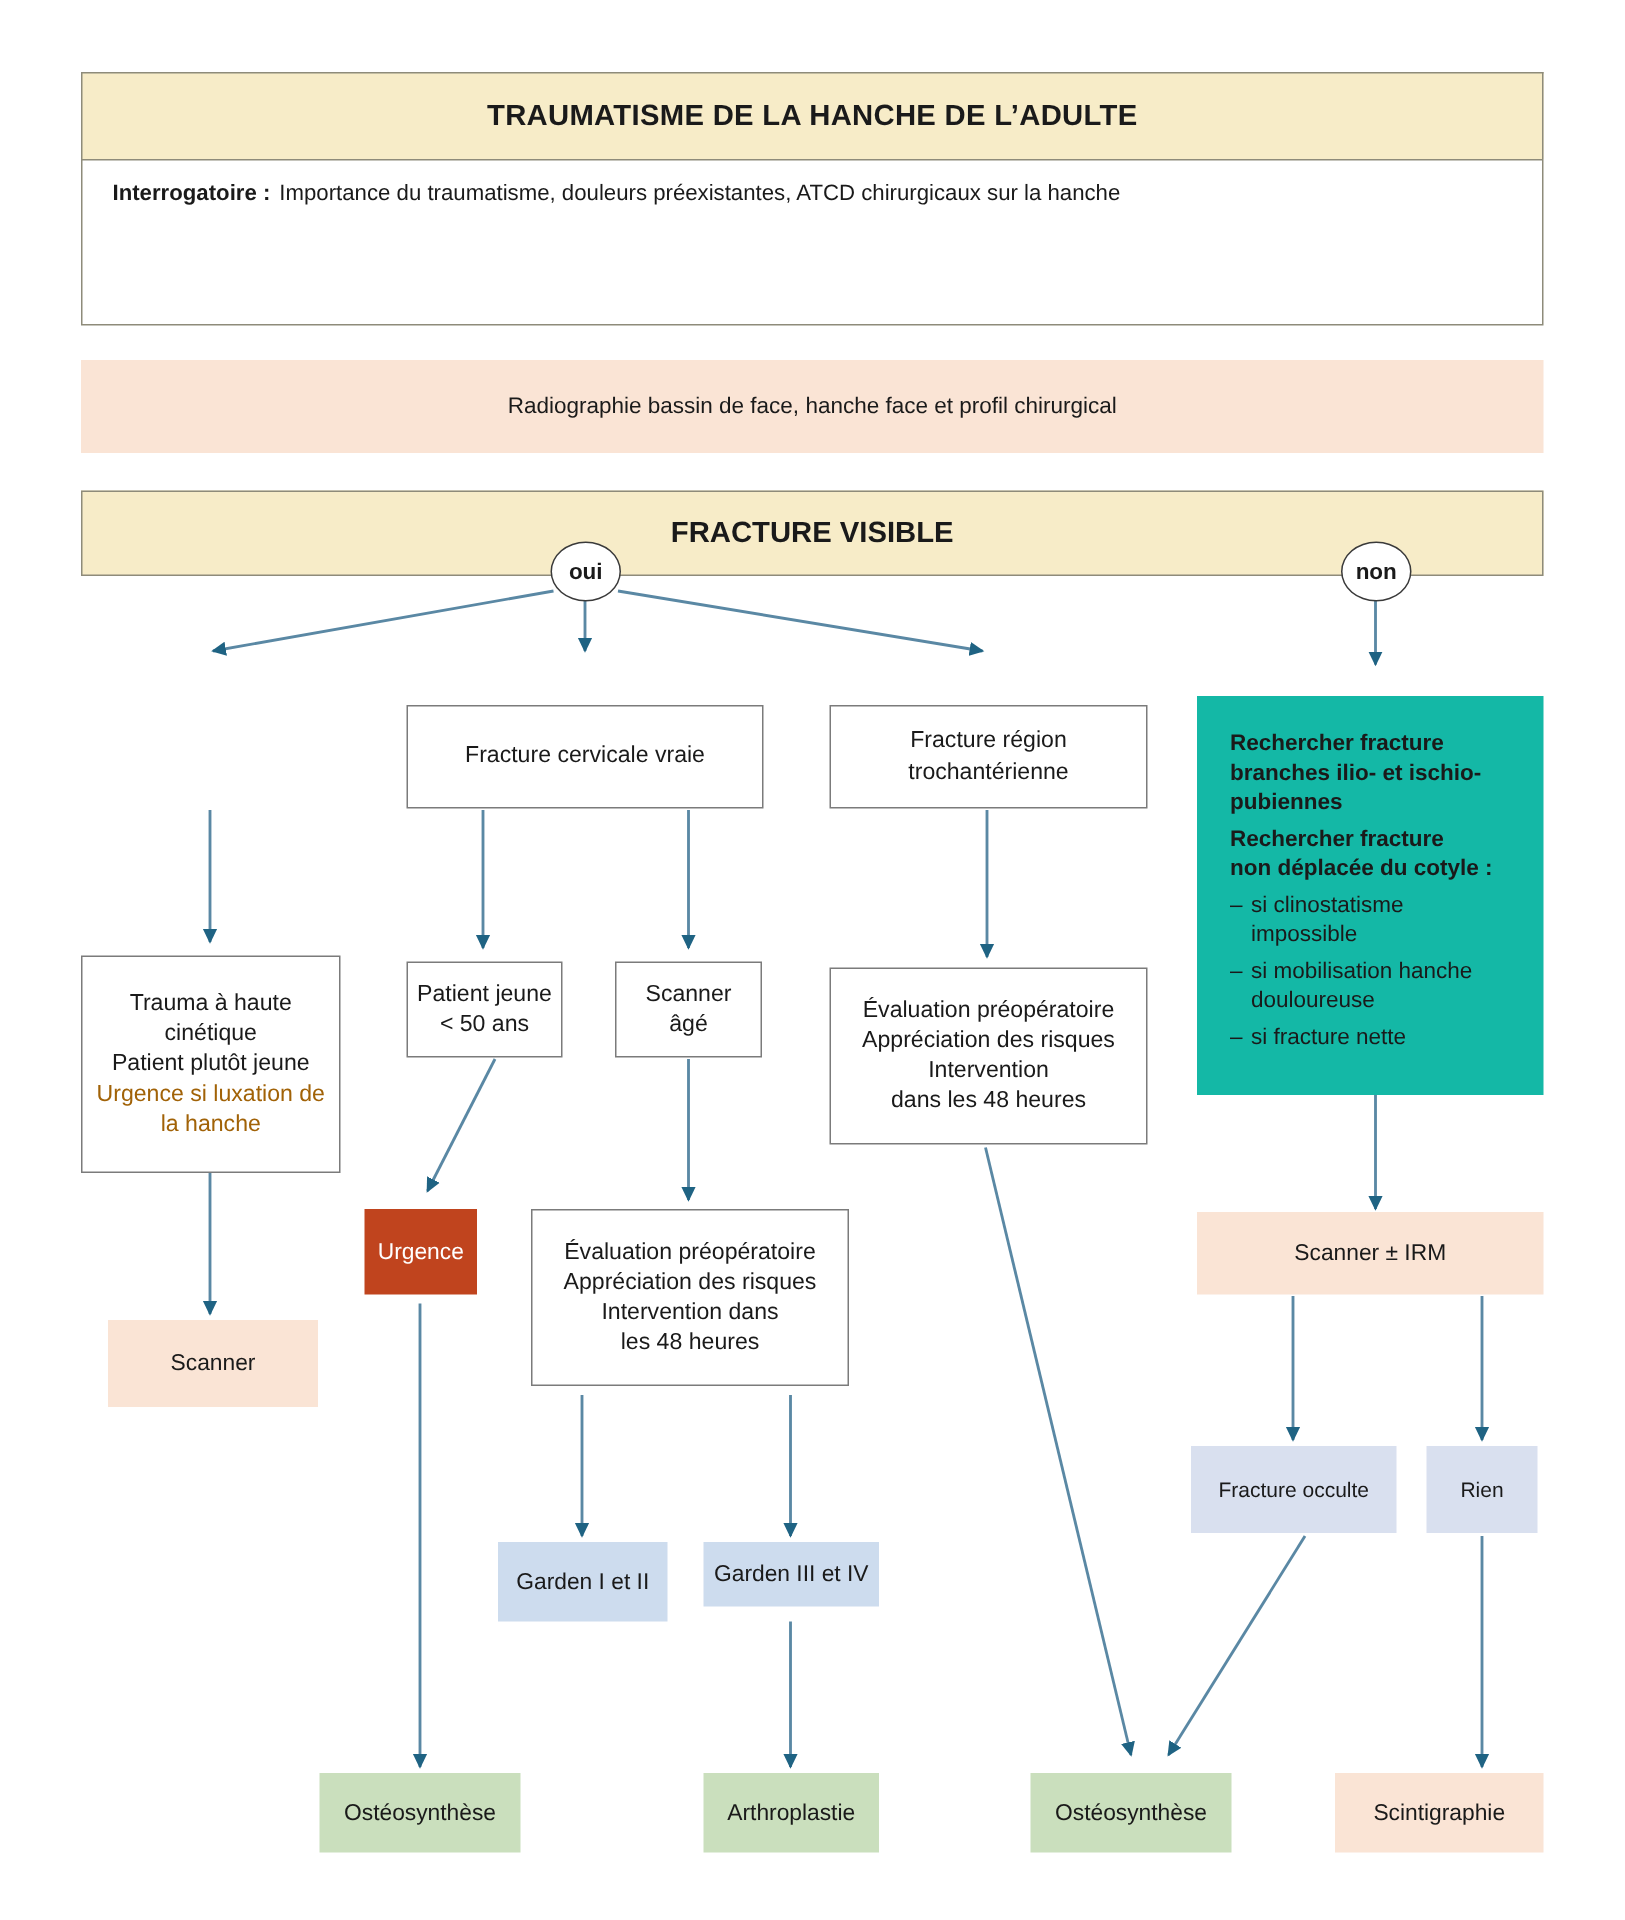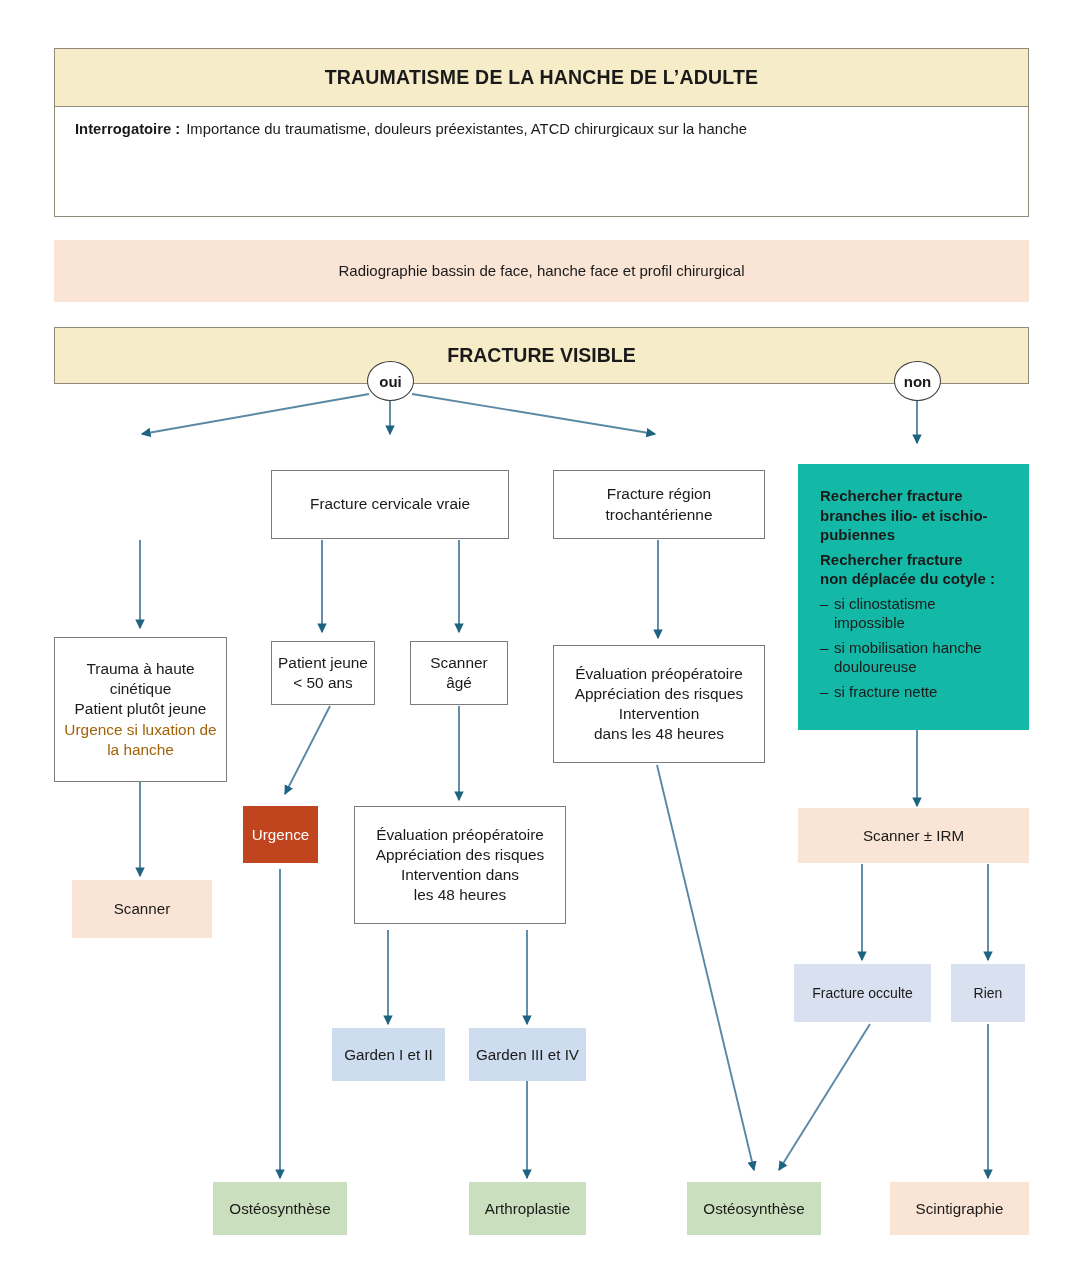--- a/index.html
+++ b/index.html
@@ -289,21 +289,21 @@
     <span class="ln">Évaluation préopératoire</span>
     <span class="ln">Appréciation des risques</span>
     <span class="ln">Intervention dans</span>
     <span class="ln">les 48 heures</span>
   </div>
 
   <div class="node box-blue" style="left:332px; top:1028px; width:113px; height:53px;">
     <span class="ln">Garden I et II</span>
   </div>
 
-  <div class="node box-blue" style="left:469px; top:1028px; width:117px; height:53px;">
+  <div class="node box-blue" style="left:469px; top:1028px; width:117px; height:43px;">
     <span class="ln">Garden III et IV</span>
   </div>
 
   <div class="node box-white" style="left:553px; top:645px; width:212px; height:118px;">
     <span class="ln">Évaluation préopératoire</span>
     <span class="ln">Appréciation des risques</span>
     <span class="ln">Intervention</span>
     <span class="ln">dans les 48 heures</span>
   </div>
 

